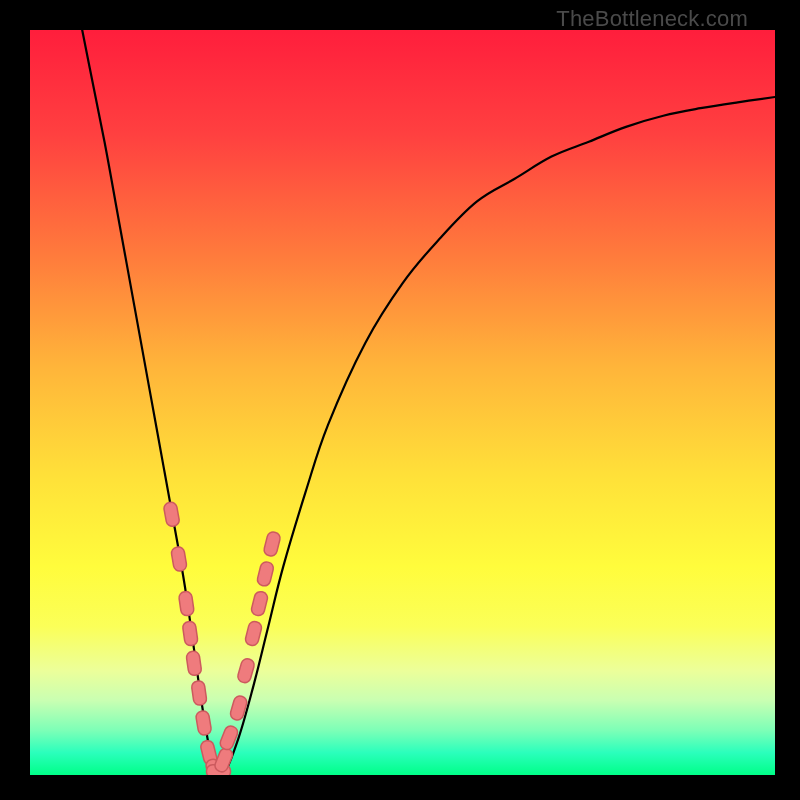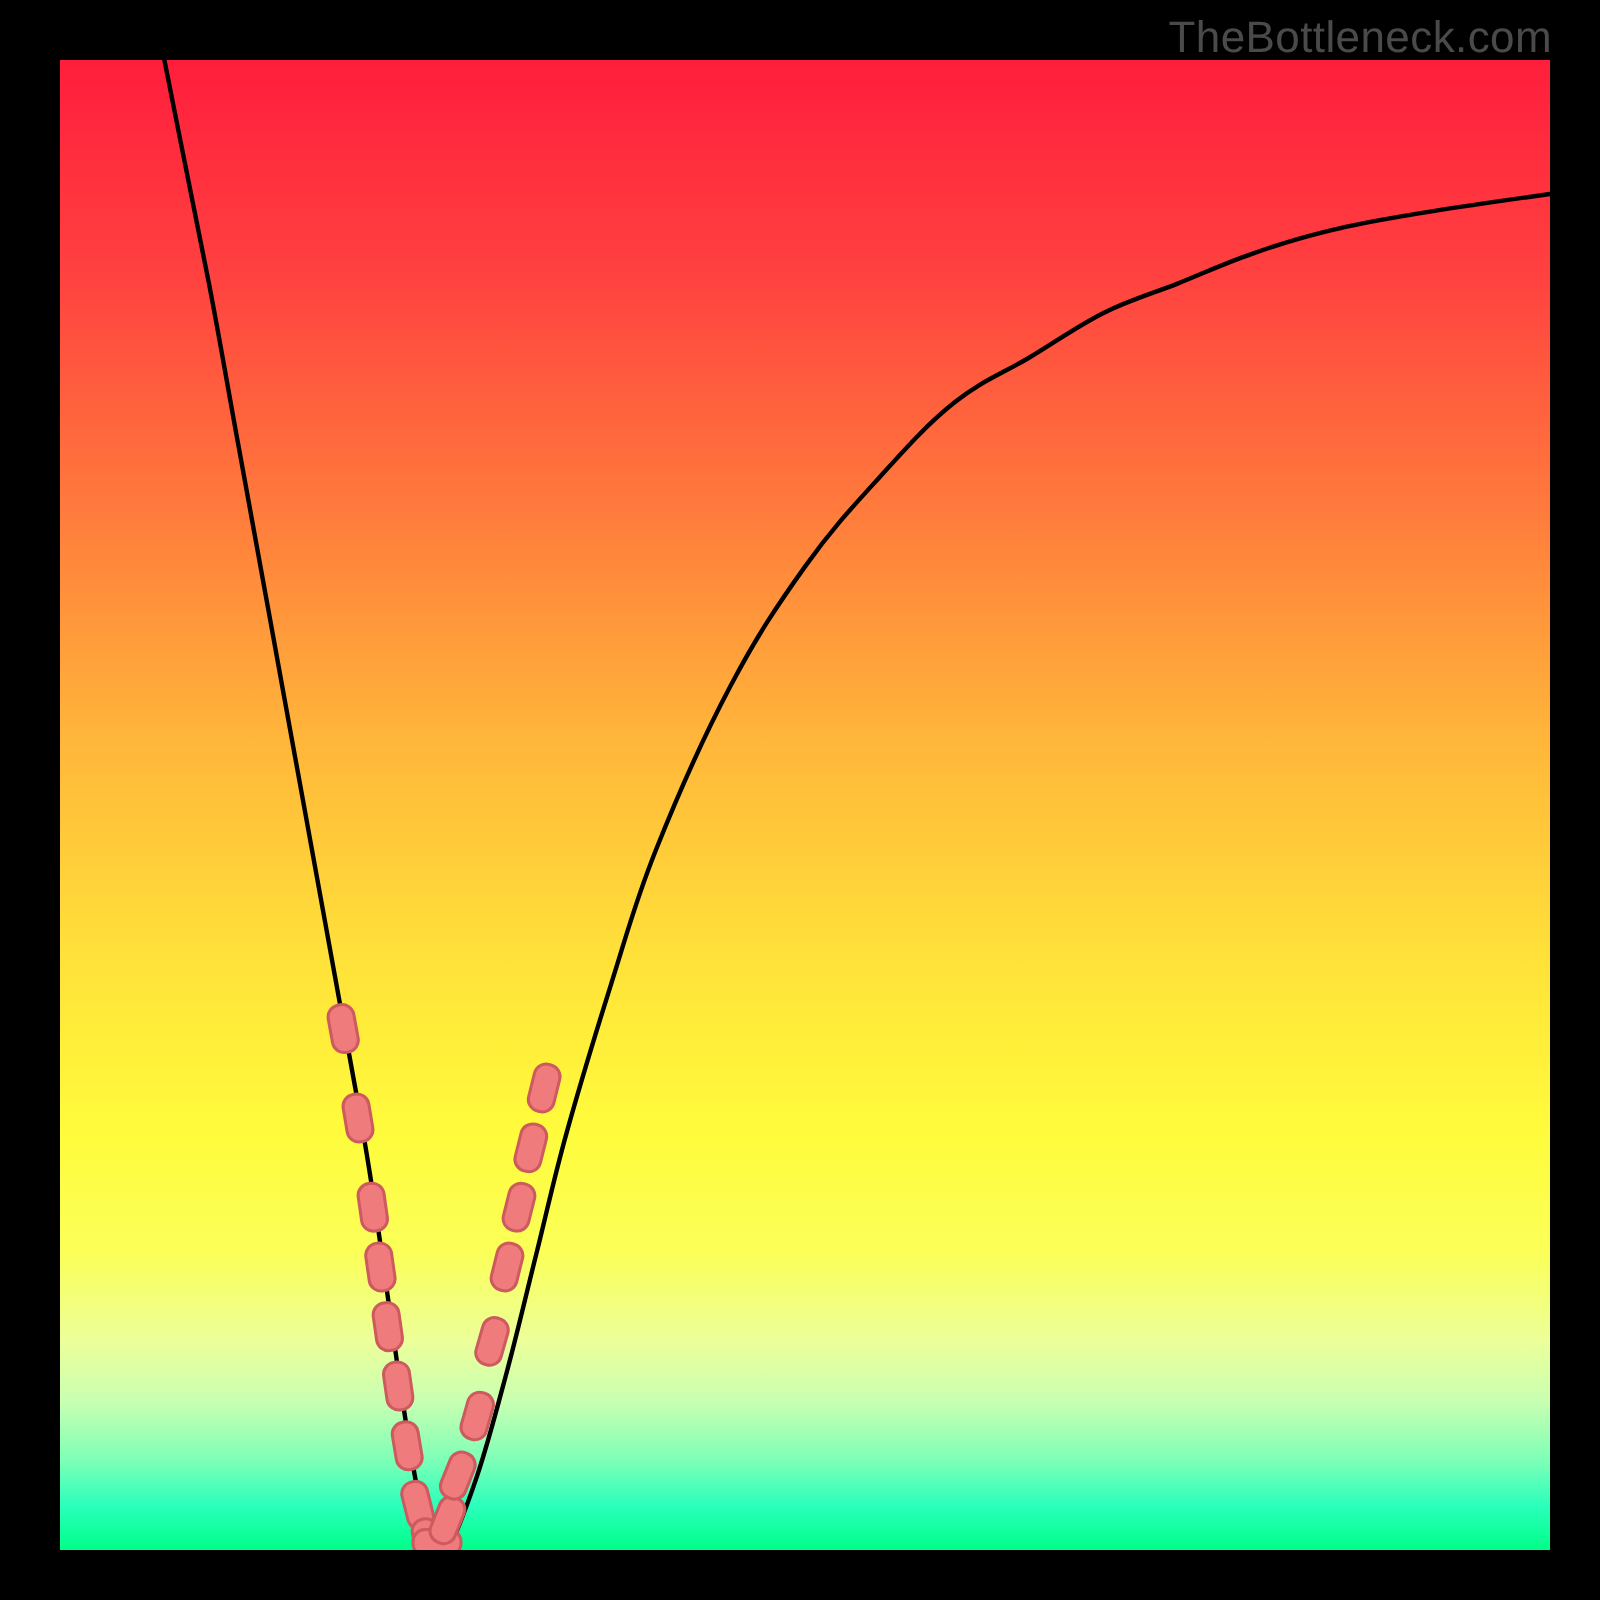--- a/index.html
+++ b/index.html
@@ -11,21 +11,20 @@
     background: #000;
     font-family: Arial, Helvetica, sans-serif;
   }
   .frame {
     position: absolute;
     left: 0;
     top: 0;
     width: 768px;
     height: 800px;
     background: #000;
-    padding-left: 28px;
   }
   .plot-area {
     position: absolute;
     left: 30px;
     top: 30px;
     width: 745px;
     height: 745px;
     background: linear-gradient(
       to bottom,
       #ff1e3c 0%,

